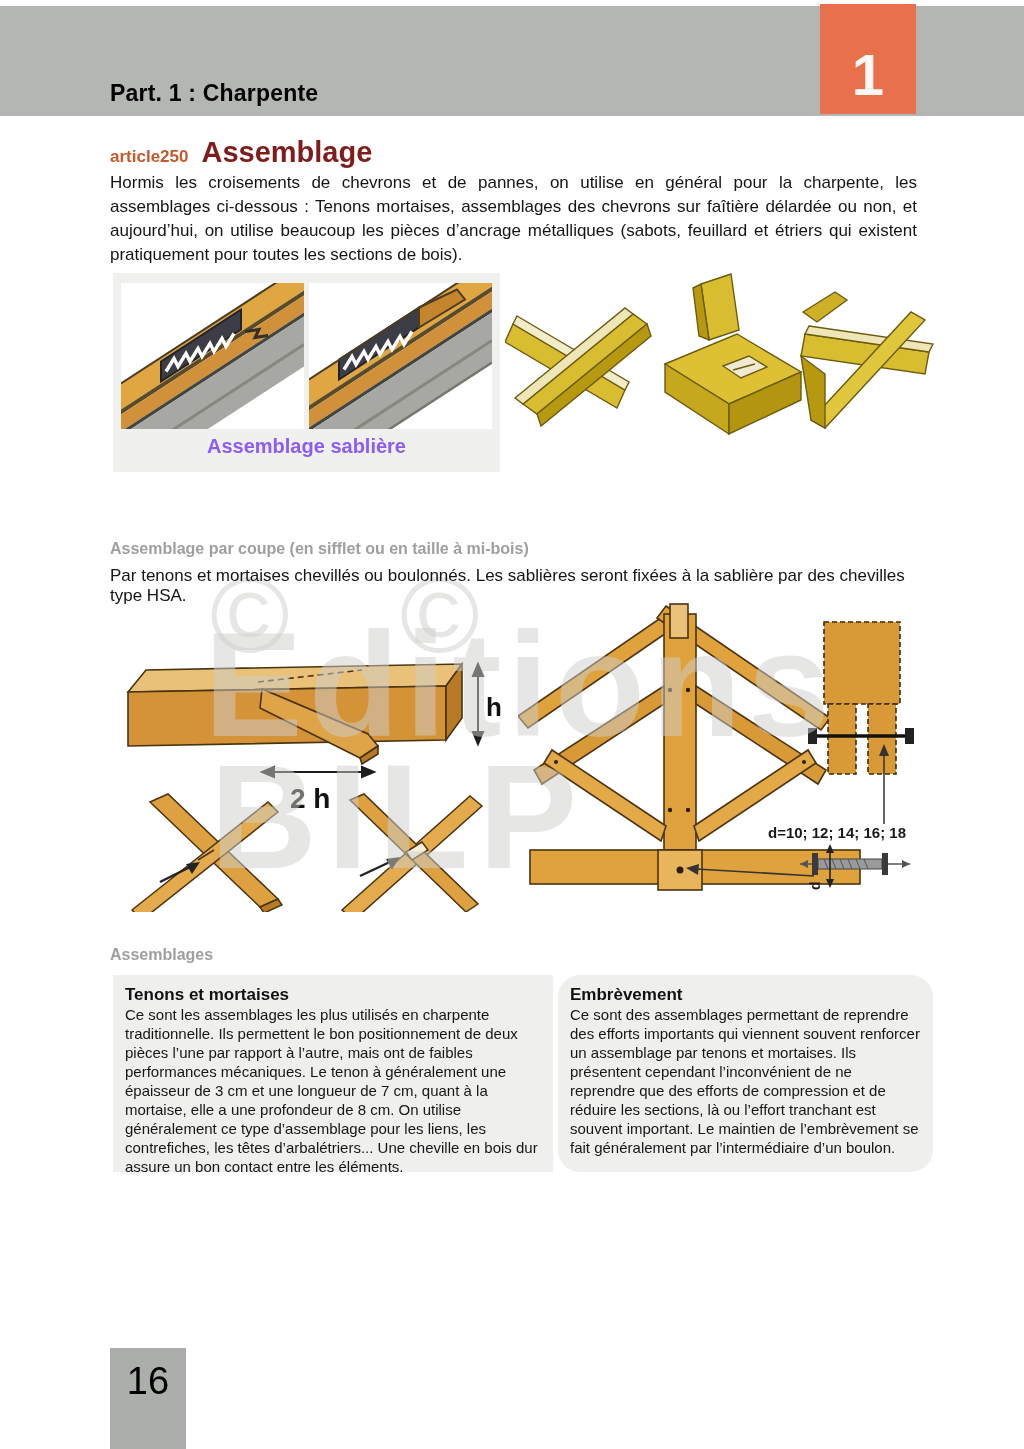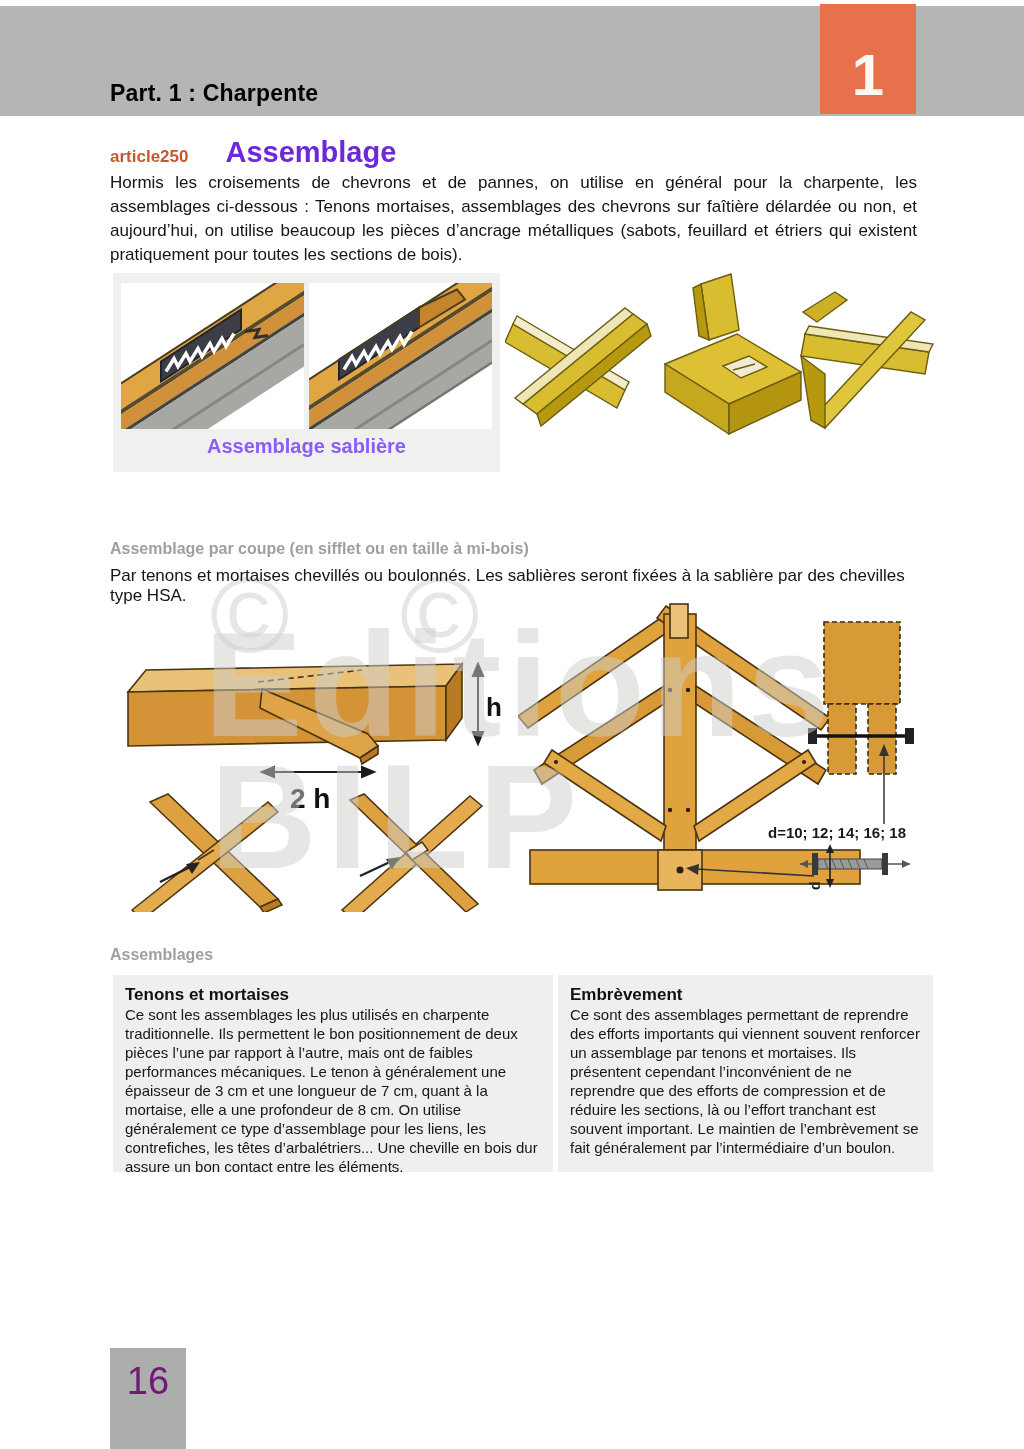--- a/index.html
+++ b/index.html
@@ -9,21 +9,21 @@
     font-family:"Liberation Sans", sans-serif; overflow:hidden; margin:0 auto;
   }
   
   .header-bar { position:absolute; left:0; top:6px; width:1024px; height:110px; background:#b3b6b2; }
   .header-title { position:absolute; left:110px; top:74px; font-size:23px; font-weight:bold; color:#000000; letter-spacing:.2px; }
   .chapter-box { position:absolute; left:820px; top:4px; width:96px; height:110px; background:#e8714b; display:flex; align-items:flex-end; justify-content:center; }
   .chapter-num { font-size:58px; font-weight:bold; color:#fdf8f3; line-height:1; padding-bottom:10px; }
   
   .article-row { position:absolute; left:110px; top:136px; display:flex; align-items:baseline; gap:13px; z-index:3; }
   .article-id { font-size:17px; font-weight:bold; color:#c45a2b; }
-  .article-title { font-size:29px; font-weight:bold; color:#6d28d9;margin-left:24px; }
+  .article-title { font-size:29px; font-weight:bold; color:#7f1d1d; }
   .intro { position:absolute; left:110px; top:171px; width:807px; font-size:17px; line-height:24px; color:#141414; text-align:justify; z-index:3; }
   
   .sabliere-panel { position:absolute; left:113px; top:273px; width:387px; height:199px; background:#f0f0ee; z-index:1; }
   .sab-img { position:absolute; top:10px; width:183px; height:146px; background:#ffffff; }
   .sab-img.a { left:8px; } .sab-img.b { left:196px; }
   .sab-caption { position:absolute; left:0; top:162px; width:100%; text-align:center; font-size:20px; font-weight:bold; color:#8b5cf6; }
   .joints-svg { position:absolute; left:505px; top:272px; z-index:1; }
   
   .sec-head { position:absolute; left:110px; font-size:16px; font-weight:bold; color:#9f9f9f; z-index:3; }
   .sec-head.coupe { top:540px; }
@@ -32,26 +32,26 @@
   
   .fig-svg { position:absolute; z-index:1; }
   .watermark { position:absolute; color:#cfcfcd; opacity:.5; font-weight:bold; z-index:2; pointer-events:none; white-space:nowrap; }
   .wm-c { font-size:108px; top:552px; font-weight:normal; }
   .wm-c.c1 { left:210px; } .wm-c.c2 { left:400px; }
   .wm-word1 { left:204px; top:600px; font-size:148px; letter-spacing:6px; }
   .wm-word2 { left:204px; top:732px; font-size:148px; letter-spacing:10px;margin-left:6px; }
   
   .info-box { position:absolute; top:975px; height:197px; background:#efefed; padding:9px 12px; z-index:3; }
   .info-box.left { left:113px; width:440px; }
-  .info-box.right { left:558px; width:375px; }
+  .info-box.right { left:558px; width:375px;border-radius:22px; }
   .box-title { font-size:17px; font-weight:bold; color:#111; line-height:21px; }
   .box-body { font-size:15px; line-height:19px; color:#161616; }
   
   .page-num-box { position:absolute; left:110px; top:1348px; width:76px; height:101px; background:#abaeab; }
-  .page-num { display:block; text-align:center; padding-top:12px; font-size:38px; color:#701a75; }
+  .page-num { display:block; text-align:center; padding-top:12px; font-size:38px; color:#000000; }
   .copyright { position:absolute; right:121px; top:1372px; text-align:right; font-size:12.5px; line-height:18px; color:#a5a5a5; z-index:3; }
   .copyright a { color:#a5a5a5; text-decoration:none; }
   svg text { font-family:"Liberation Sans", sans-serif; }
 </style>
 </head>
 <body>
 
 <div class="page">
 
   <div class="header-bar">

